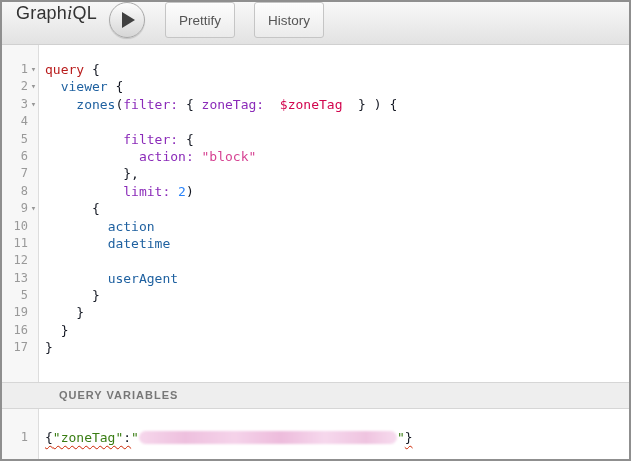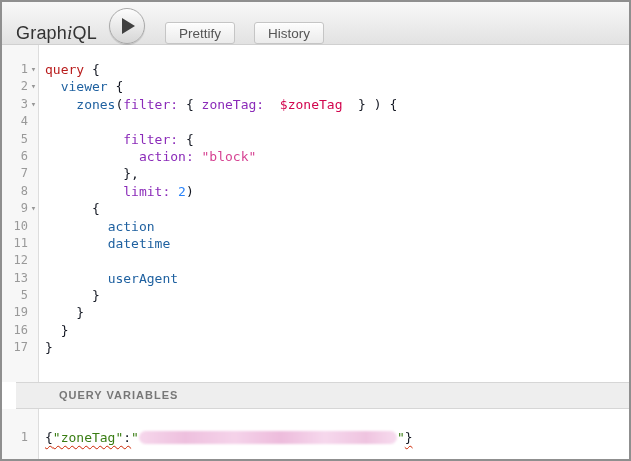--- a/index.html
+++ b/index.html
@@ -13,21 +13,21 @@
     overflow:hidden;
     display:flex; flex-direction:column;
     position:relative;
   }
 
   
   .topbar {
     height:43px; flex:0 0 43px;
     background:linear-gradient(#f8f8f8, #e2e2e2);
     border-bottom:1px solid #d0d0d0;
-    display:flex; align-items:flex-end;
+    display:flex; align-items:flex-start;
     padding-left:14px;
   }
   .logo {
     font-size:18px; color:#333; letter-spacing:0.2px;
     font-weight:500;
     cursor:default;
   }
   .logo .ital { font-style:italic; font-family:"Liberation Serif", serif; font-size:19px; }
   .exec-btn {
     width:36px; height:36px; border-radius:50%;
@@ -39,21 +39,21 @@
     cursor:pointer;
   }
   .play-tri {
     width:0; height:0; margin-left:4px;
     border-top:8px solid transparent;
     border-bottom:8px solid transparent;
     border-left:13px solid #404040;
   }
   .tb-btn {
     margin-left:20px;
-    height:22px; padding:0 13px;
+    height:36px; padding:0 13px;
     font-family:"Liberation Sans", sans-serif;
     font-size:13.5px; color:#555;
     background:linear-gradient(#fdfdfd, #ebebeb);
     border:1px solid #c5c5c5; border-radius:3px;
     box-shadow:0 1px 0 rgba(255,255,255,0.7) inset;
     cursor:pointer;
   }
   .tb-btn + .tb-btn { margin-left:19px; }
 
   
@@ -103,23 +103,22 @@
     filter:blur(1.2px);
   }
 
   
   .var-title {
     flex:0 0 27px; height:27px;
     background:#eeeeee;
     border-top:1px solid #d6d6d6; border-bottom:1px solid #d6d6d6;
     color:#777; font-size:11px; font-weight:bold;
     letter-spacing:1px; text-transform:uppercase;
-    line-height:25px; padding-left:43px;
+    line-height:25px; padding-left:57px;
     cursor:row-resize;
-    margin-left:14px;
   }
   .var-editor { flex:0 0 50px; padding-top:20px; }
 </style>
 </head>
 <body>
 
 <div class="window">
 
   <div class="topbar">
     <div class="logo"><span>Graph</span><span class="ital">i</span><span>QL</span></div>

